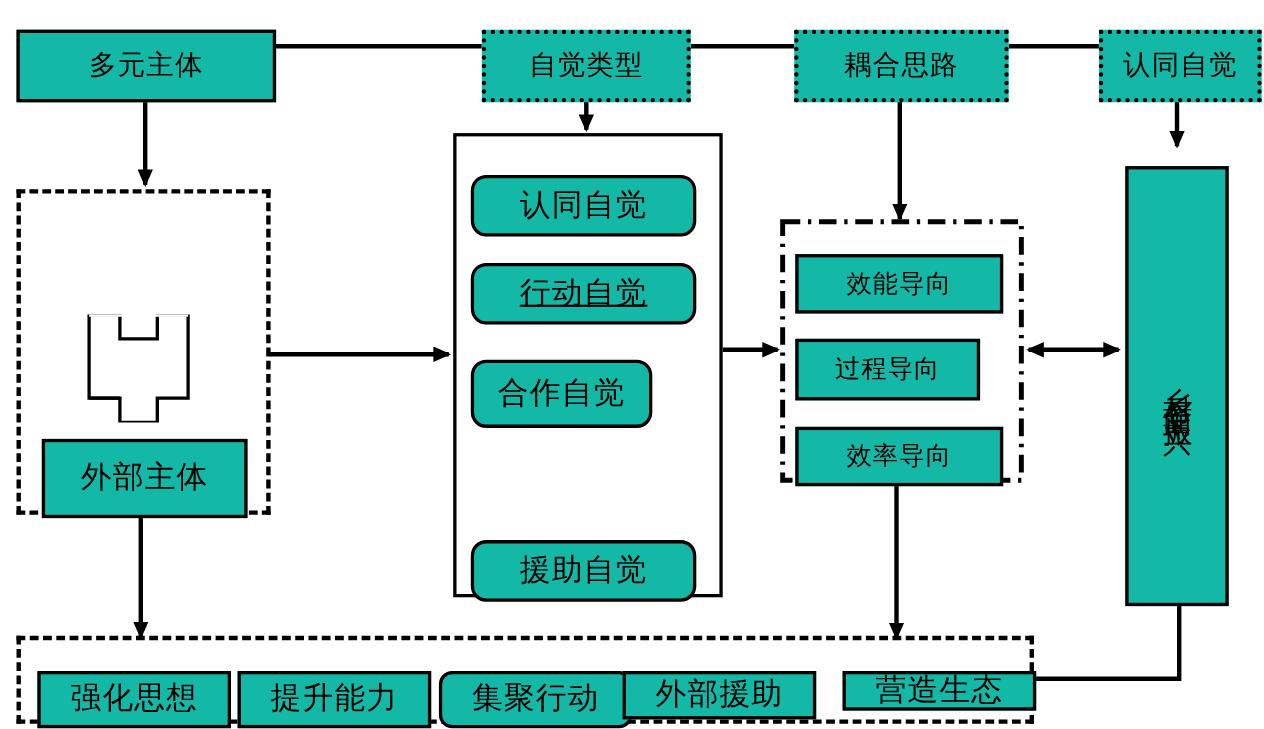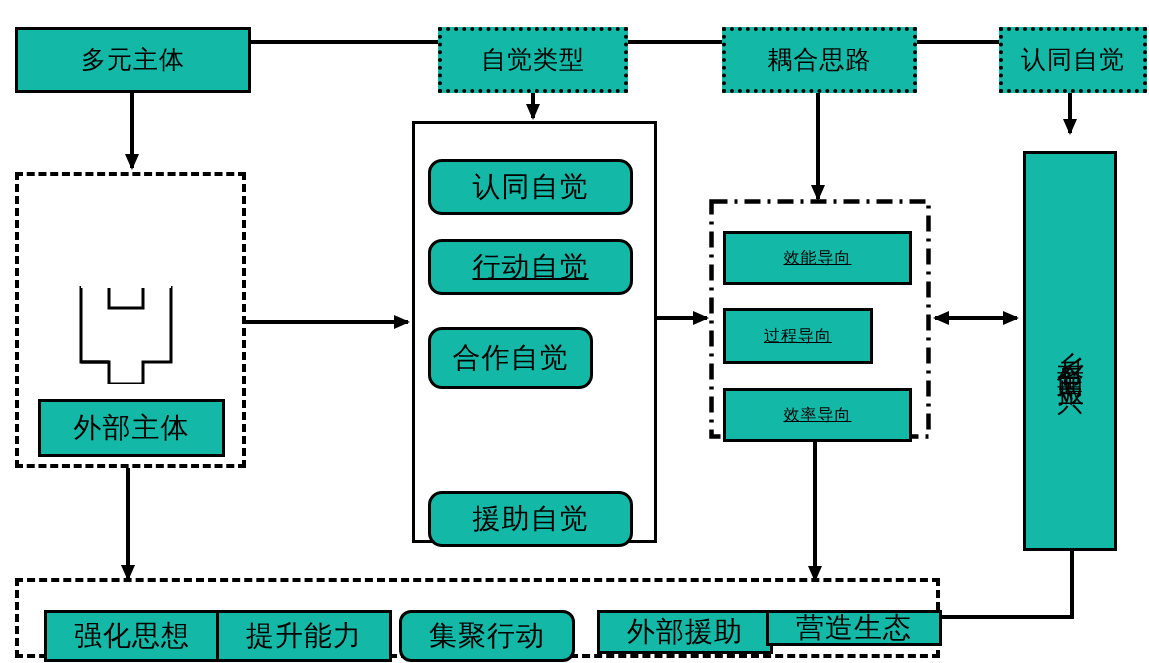--- a/index.html
+++ b/index.html
@@ -47,23 +47,22 @@
   }
   .label-lg {
     font-size: 25px;
     letter-spacing: 1px;
   }
   .label-md {
     font-size: 28px;
     letter-spacing: 1px;
   }
   .label-sm {
-    font-size: 16px;
+    font-size: 23px;
     letter-spacing: 1px;
-    text-decoration: underline;
   }
   .vertical-label {
     writing-mode: vertical-rl;
     text-orientation: upright;
     font-size: 27px;
     letter-spacing: 7px;
     line-height: 1;
   }
   .container-frame {
     position: absolute;
@@ -150,21 +149,21 @@
 
   <div class="container-frame dashed-box" style="left:15px; top:172px; width:231px; height:296px;"></div>
 
 
   <svg style="position:absolute; left:38px; top:286px; width:190px; height:98px; z-index:3;" viewBox="0 0 190 98">
     <polygon points="43,0 71,0 71,22 105,22 105,0 133,0 133,76 105,76 105,98 71,98 71,76 43,76" fill="#ffffff" stroke="#000000" stroke-width="3"></polygon>
     <line x1="43" y1="0" x2="133" y2="0" stroke="#ffffff" stroke-width="4"></line>
     <line x1="43" y1="76" x2="71" y2="76" stroke="#000000" stroke-width="3"></line>
   </svg>
 
-  <div class="node solid-box label-md" style="left:38px; top:381px; width:187px; height:58px;">
+  <div class="node solid-box label-md" style="left:38px; top:381px; width:187px; height:72px;">
     <span>外部主体</span>
   </div>
 
   <div class="container-frame solid-box" style="left:412px; top:121px; width:245px; height:422px; background:#ffffff;"></div>
 
   <div class="node rounded-box label-md" style="left:428px; top:141px; width:205px; height:56px;">
     <span>认同自觉</span>
   </div>
   <div class="node rounded-box label-md" style="left:428px; top:221px; width:205px; height:56px;text-decoration:underline;">
     <span>行动自觉</span>
@@ -176,42 +175,42 @@
     <span>援助自觉</span>
   </div>
 
   <svg class="container-frame" style="left:709px; top:199px; width:222px; height:240px;" viewBox="0 0 222 240">
     <rect x="2.5" y="2.5" width="217" height="235" fill="none" stroke="#000000" stroke-width="4.5" stroke-dasharray="16 7 3 7"></rect>
   </svg>
 
   <div class="node solid-box label-sm" style="left:723px; top:213px; width:189px; height:54px;">
     <span>效能导向</span>
   </div>
-  <div class="node solid-box label-sm" style="left:723px; top:290px; width:150px; height:56px;">
+  <div class="node solid-box label-sm" style="left:723px; top:290px; width:168px; height:56px;">
     <span>过程导向</span>
   </div>
   <div class="node solid-box label-sm" style="left:723px; top:370px; width:189px; height:54px;">
     <span>效率导向</span>
   </div>
 
   <div class="node solid-box" style="left:1023px; top:133px; width:94px; height:400px;">
     <span class="vertical-label">乡村全面振兴</span>
   </div>
 
   <div class="container-frame dashed-box" style="left:15px; top:578px; width:925px; height:80px;"></div>
 
-  <div class="node solid-box label-md" style="left:44px; top:592px; width:176px; height:52px;">
+  <div class="node solid-box label-md" style="left:34px; top:592px; width:176px; height:52px;">
     <span>强化思想</span>
   </div>
   <div class="node solid-box label-md" style="left:216px; top:592px; width:176px; height:52px;">
     <span>提升能力</span>
   </div>
   <div class="node solid-box label-md" style="left:399px; top:592px; width:176px; height:52px;border-radius:12px;">
     <span>集聚行动</span>
   </div>
-  <div class="node solid-box label-md" style="left:597px; top:592px; width:176px; height:44px;">
+  <div class="node solid-box label-md" style="left:566px; top:592px; width:176px; height:44px;">
     <span>外部援助</span>
   </div>
   <div class="node solid-box label-md" style="left:766px; top:592px; width:176px; height:36px;font-family:Liberation Serif, serif;">
     <span>营造生态</span>
   </div>
 
 </div>
 
 </body></html>

